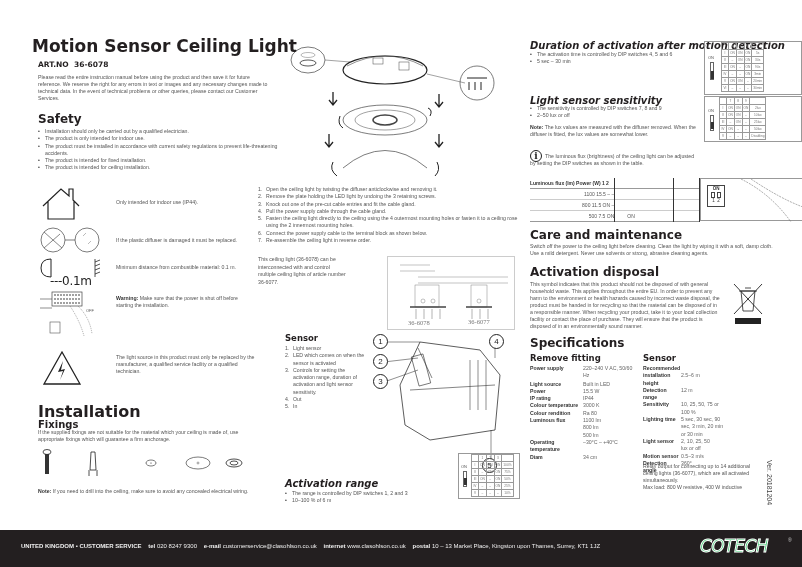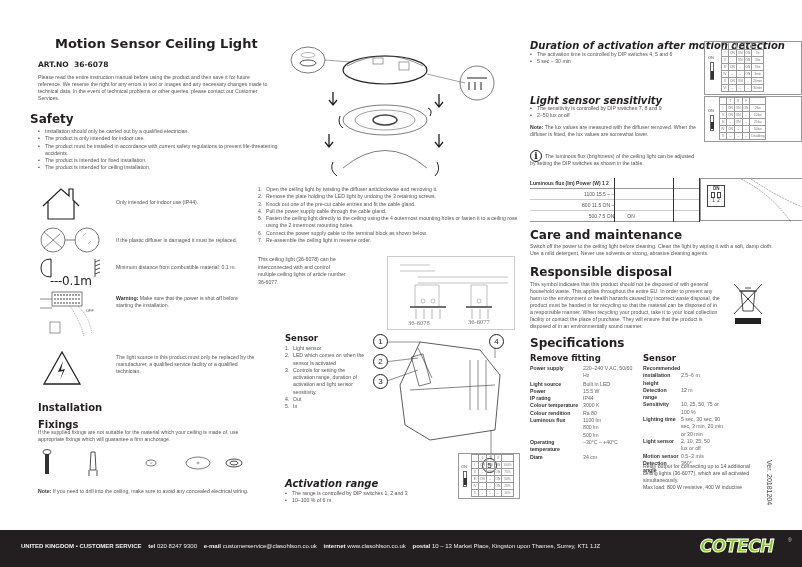--- a/index.html
+++ b/index.html
@@ -19,27 +19,27 @@
   .dip { border-collapse: collapse; font-size: 3.2px; color: #777; }
   .dip td { border: 0.6px solid #999; height: 7px; min-width: 7px; text-align: center; padding: 0 1px; }
   .footer { left: 0; top: 530px; width: 802px; height: 37px; background: #231f20; color: #eee; }
   .spec-row { display: flex; font-size: 5.2px; line-height: 7.3px; }
   .spec-row .k { font-weight: bold; color: #333; }
   .spec-row .v { color: #666; }
 </style>
 </head>
 <body>
 
-<div class="abs h1" style="left:55px;top:36px;font-size:13px;">Motion Sensor Ceiling Light</div>
+<div class="abs h1" style="left:32px;top:36px;font-size:17px;">Motion Sensor Ceiling Light</div>
 <div class="abs" style="left:38px;top:60px;font-family:'DejaVu Sans',sans-serif;font-weight:bold;font-size:7.5px;color:#231f20;">
   <span>ART.NO</span>&nbsp;&nbsp;<span>36-6078</span>
 </div>
 <div class="abs small" style="left:38px;top:74px;width:235px;">Please read the entire instruction manual before using the product and then save it for future reference. We reserve the right for any errors in text or images and any necessary changes made to technical data. In the event of technical problems or other queries, please contact our Customer Services.</div>
 
-<div class="abs h1" style="left:30px;top:112px;font-size:12px;">Safety</div>
+<div class="abs h1" style="left:38px;top:112px;font-size:12px;">Safety</div>
 <ul class="abs bul" style="left:38px;top:128px;width:240px;">
   <li>Installation should only be carried out by a qualified electrician.</li>
   <li>The product is only intended for indoor use.</li>
   <li>The product must be installed in accordance with current safety regulations to prevent life-threatening accidents.</li>
   <li>The product is intended for fixed installation.</li>
   <li>The product is intended for ceiling installation.</li>
 </ul>
 
 <svg class="abs" style="left:40px;top:186px;" width="42" height="36" viewBox="0 0 42 36">
   <path d="M3 20 L21 3 L29 10 L29 3 L33 3 L33 14 L39 20 M8 15 L8 33 L34 33 L34 15" fill="none" stroke="#222" stroke-width="1.2"></path>
@@ -78,21 +78,21 @@
 <div class="abs small" style="left:116px;top:295px;width:140px;">
   <b style="color:#333;">Warning:</b> <span>Make sure that the power is shut off before starting the installation.</span>
 </div>
 
 <svg class="abs" style="left:42px;top:350px;" width="40" height="36" viewBox="0 0 40 36">
   <path d="M20 2 L38 34 L2 34 Z" fill="none" stroke="#222" stroke-width="1.3"></path>
   <path d="M21 11 L16 22 L21 21 L18 30 L23 19 L19 20 Z" fill="#222"></path>
 </svg>
 <div class="abs small" style="left:116px;top:354px;width:140px;">The light source in this product must only be replaced by the manufacturer, a qualified service facility or a qualified technician.</div>
 
-<div class="abs h1" style="left:38px;top:402px;font-size:10px;">Installation</div>
+<div class="abs h1" style="left:38px;top:402px;font-size:16px;">Installation</div>
 <div class="abs h1" style="left:38px;top:419px;font-size:10px;">Fixings</div>
 <div class="abs small" style="left:38px;top:429px;width:225px;">If the supplied fixings are not suitable for the material which your ceiling is made of, use appropriate fixings which will guarantee a firm anchorage.</div>
 
 <svg class="abs" style="left:38px;top:448px;" width="205" height="30" viewBox="0 0 205 30">
   <g>
       <ellipse cx="9" cy="4" rx="4" ry="2.5" fill="none" stroke="#222" stroke-width="0.8"></ellipse>
       <rect x="7" y="6" width="4" height="20" fill="#333"></rect>
     </g>
   <g>
       <path d="M53 4 L57 4 L58 22 L52 22 Z" fill="none" stroke="#222" stroke-width="0.8"></path>
@@ -451,21 +451,21 @@
     <div style="font-size:4.5px;text-align:center;color:#333;white-space:pre;">1  2</div>
   </div>
   <svg class="abs" style="left:30px;top:0;" width="72" height="43" viewBox="0 0 72 43">
       <path d="M10 0 Q40 15 60 43 M20 0 Q50 20 72 28" fill="none" stroke="#555" stroke-width="0.5" stroke-dasharray="2 1"></path>
     </svg>
 </div>
 
 <div class="abs h1" style="left:530px;top:228px;font-size:12px;">Care and maintenance</div>
 <div class="abs small" style="left:530px;top:243px;width:245px;">Switch off the power to the ceiling light before cleaning. Clean the light by wiping it with a soft, damp cloth. Use a mild detergent. Never use solvents or strong, abrasive cleaning agents.</div>
 
-<div class="abs h1" style="left:530px;top:265px;font-size:12px;">Responsible disposal</div>
+<div class="abs h1" style="left:530px;top:265px;font-size:12px;">Activation disposal</div>
 <div class="abs small" style="left:530px;top:281px;width:190px;">This symbol indicates that this product should not be disposed of with general household waste. This applies throughout the entire EU. In order to prevent any harm to the environment or health hazards caused by incorrect waste disposal, the product must be handed in for recycling so that the material can be disposed of in a responsible manner. When recycling your product, take it to your local collection facility or contact the place of purchase. They will ensure that the product is disposed of in an environmentally sound manner.</div>
 <svg class="abs" style="left:733px;top:283px;" width="30" height="42" viewBox="0 0 30 42">
   <path d="M8 8 L22 8 L20 28 L10 28 Z M6 8 h18 M12 5 h6" fill="none" stroke="#222" stroke-width="0.8"></path>
   <path d="M1 1 L29 31 M29 1 L1 31" stroke="#222" stroke-width="0.9"></path>
   <rect x="2" y="35" width="26" height="6" fill="#222"></rect>
 </svg>
 
 <div class="abs h1" style="left:530px;top:336px;font-size:12px;text-align:center;">Specifications</div>
 
 <div class="abs h1" style="left:530px;top:353px;font-size:8.5px;">Remove fitting</div>
@@ -547,15 +547,15 @@
 <div class="abs" style="left:773px;top:460px;transform:rotate(90deg);transform-origin:left top;font-size:7px;color:#444;white-space:nowrap;">Ver. 20181204</div>
 
 <div class="abs footer">
   <div class="abs" style="left:21px;top:13px;font-size:6px;white-space:nowrap;color:#eee;">
     <b>UNITED KINGDOM • CUSTOMER SERVICE</b>
     &nbsp;&nbsp;&nbsp;<b>tel</b> <span>020 8247 9300</span>
     &nbsp;&nbsp;&nbsp;<b>e-mail</b> <span>customerservice@clasohlson.co.uk</span>
     &nbsp;&nbsp;&nbsp;<b>internet</b> <span>www.clasohlson.co.uk</span>
     &nbsp;&nbsp;&nbsp;<b>postal</b> <span>10 – 13 Market Place, Kingston upon Thames, Surrey, KT1 1JZ</span>
   </div>
-  <div class="abs" style="left:700px;top:6px;font-family:'DejaVu Sans',sans-serif;font-weight:bold;font-style:italic;font-size:17px;color:#84cc16;-webkit-text-stroke:1px #fff;letter-spacing:-0.5px;">COTECH</div>
+  <div class="abs" style="left:700px;top:6px;font-family:'DejaVu Sans',sans-serif;font-weight:normal;font-style:italic;font-size:17px;color:#22c55e;-webkit-text-stroke:1px #fff;letter-spacing:-0.5px;">COTECH</div>
   <div class="abs" style="left:788px;top:7px;font-size:5px;color:#ccc;">®</div>
 </div>
 
 </body></html>

